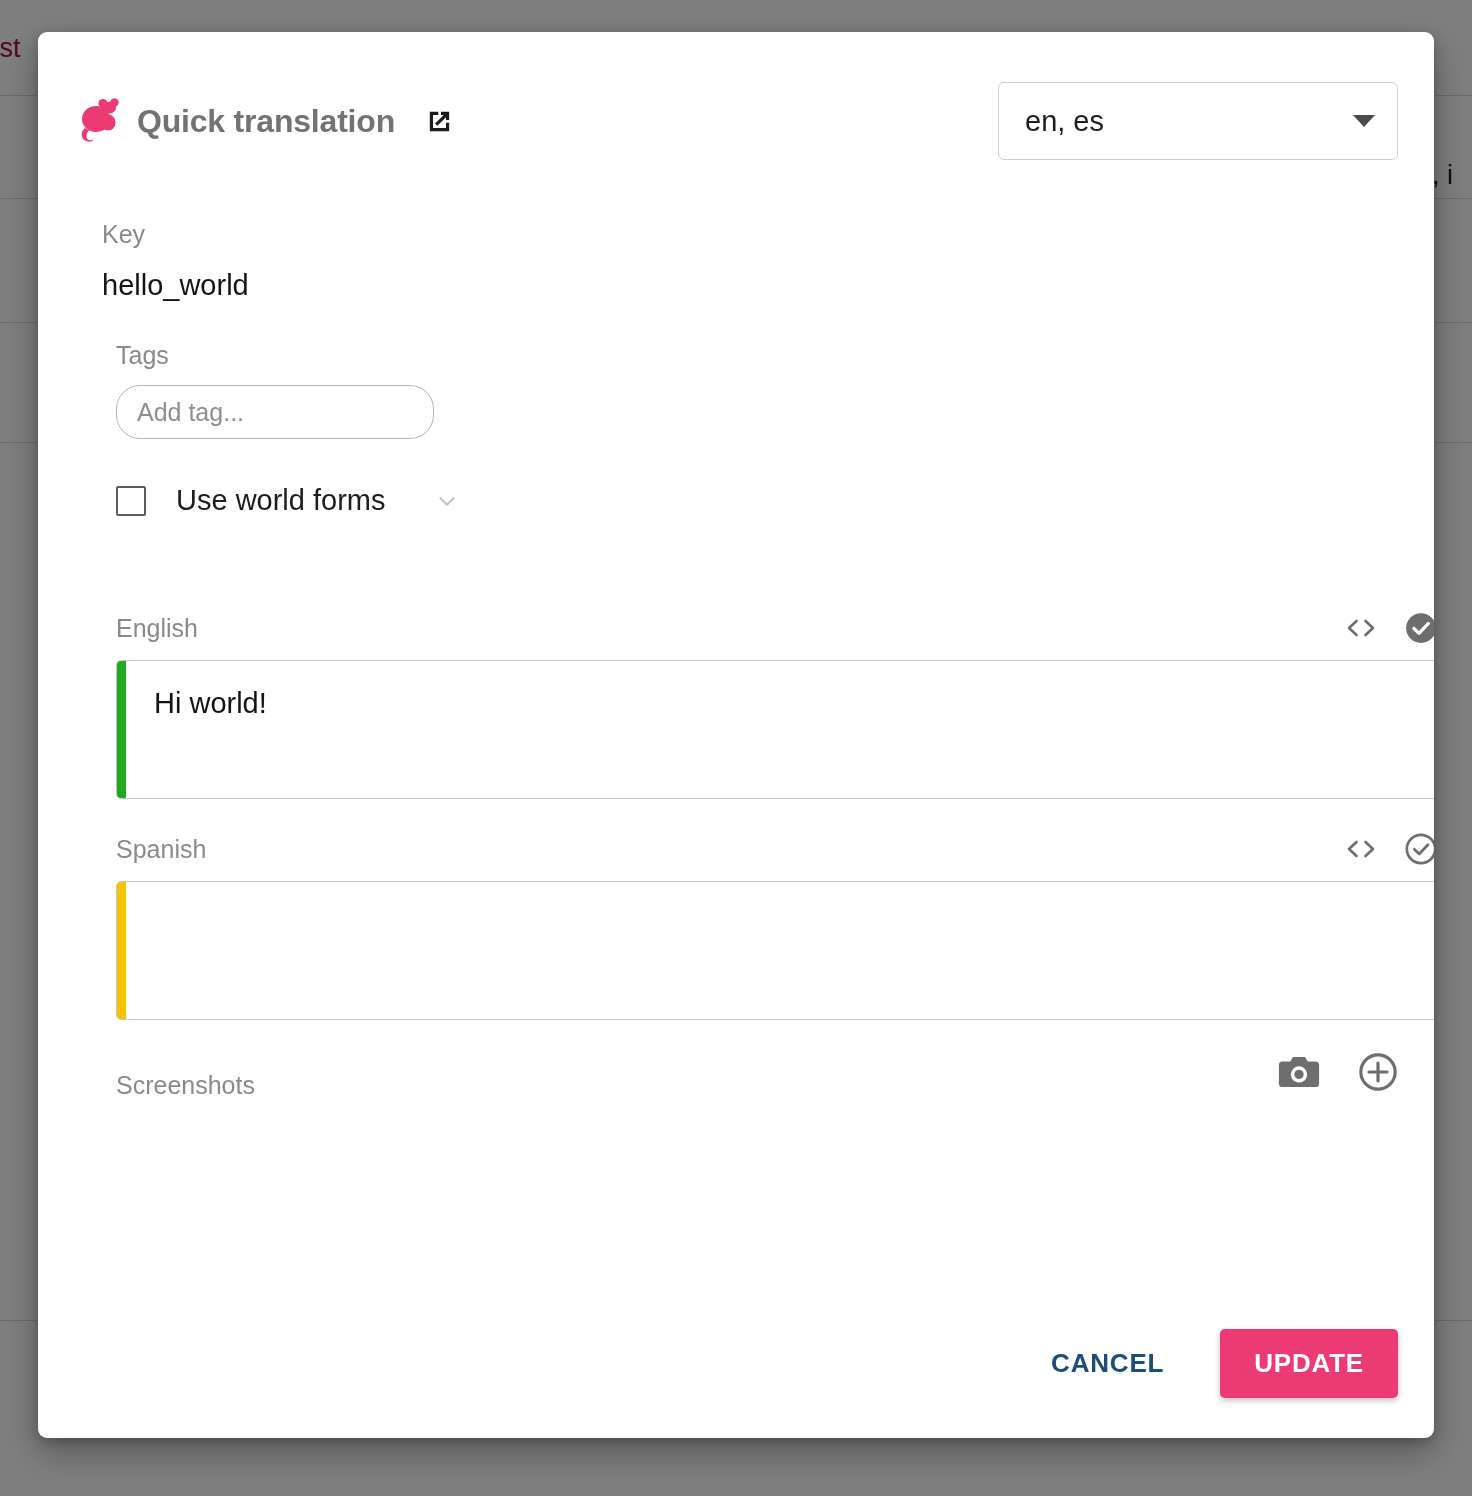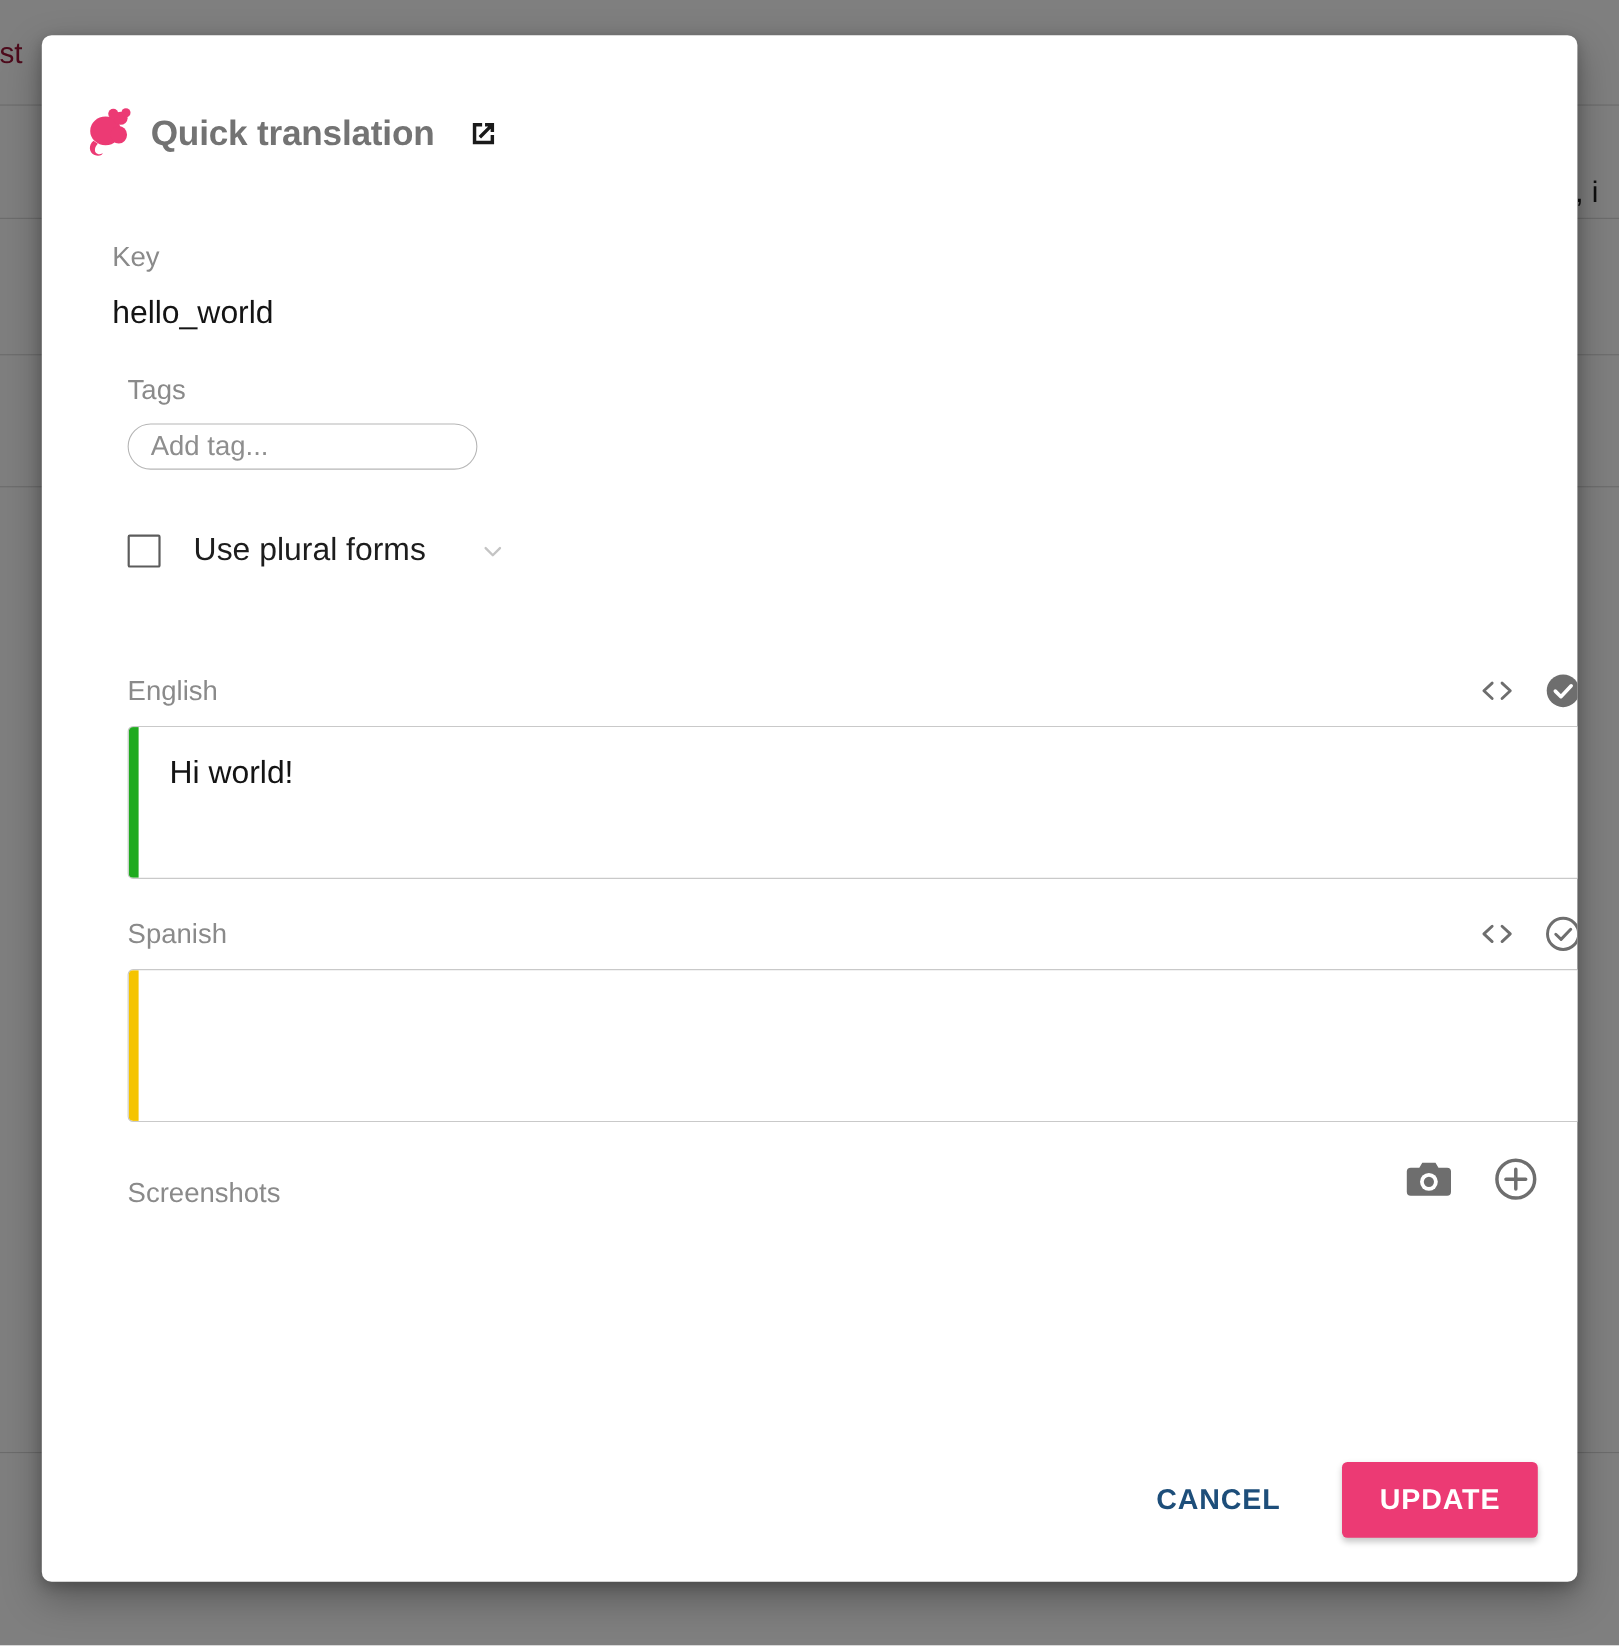--- a/index.html
+++ b/index.html
@@ -156,21 +156,21 @@
   }
 
   #tags-section {
     position: absolute;
     left: 78px;
     top: 309px;
   }
   #tag-input {
     margin-top: 15px;
     width: 318px;
-    height: 42px;
+    height: 54px;
     border: 1px solid #b6b6b6;
     border-radius: 24px;
     background: #fff;
     display: flex;
     align-items: center;
     padding: 16px 20px;
     box-sizing: border-box;
     cursor: text;
   }
   #tag-input-placeholder {
@@ -371,37 +371,41 @@
           <path d="M6 31 C1 35 2 42 7 44 C11 45.6 14 44 14.6 42.2 C13 43.6 9.4 43.6 8 41.6 C6.6 39.6 7.4 36 10 33.6 Z"></path>
         </g>
       </svg>
       <span id="modal-title">Quick translation</span>
       <svg id="open-external-icon" viewBox="0 0 24 24">
         <path d="M4 4 h7 v2.6 H6.6 v10.8 h10.8 V13 H20 v7 H4 Z" fill="#1a1a1a"></path>
         <path d="M13.2 4 H20 v6.8 h-2.6 V8.4 l-7.2 7.2 -1.85 -1.85 7.2 -7.2 h-2.35 Z" fill="#1a1a1a"></path>
       </svg>
     </div>
 
+    <div id="language-select">
+      <span id="language-select-value">en, es</span>
+      <span class="caret"></span>
+    </div>
   </div>
 
   <div id="key-section">
     <div class="field-label">Key</div>
     <div id="key-value">hello_world</div>
   </div>
 
   <div id="tags-section">
     <div class="field-label">Tags</div>
     <div id="tag-input">
       <span id="tag-input-placeholder">Add tag...</span>
     </div>
   </div>
 
   <div id="plural-row">
     <div id="plural-checkbox"></div>
-    <span id="plural-label">Use plural forms</span>
+    <span id="plural-label">Use world forms</span>
     <svg id="plural-expand-icon" viewBox="0 0 24 24">
       <path d="M6 9.5 L12 15.5 L18 9.5" fill="none" stroke="#c4c4c4" stroke-width="2" stroke-linecap="round" stroke-linejoin="round"></path>
     </svg>
   </div>
 
   <div class="translation-block" id="translation-en">
     <div class="translation-head">
       <span class="field-label">English</span>
       <div class="translation-head-icons">
         <svg class="code-icon" viewBox="0 0 34 24">

